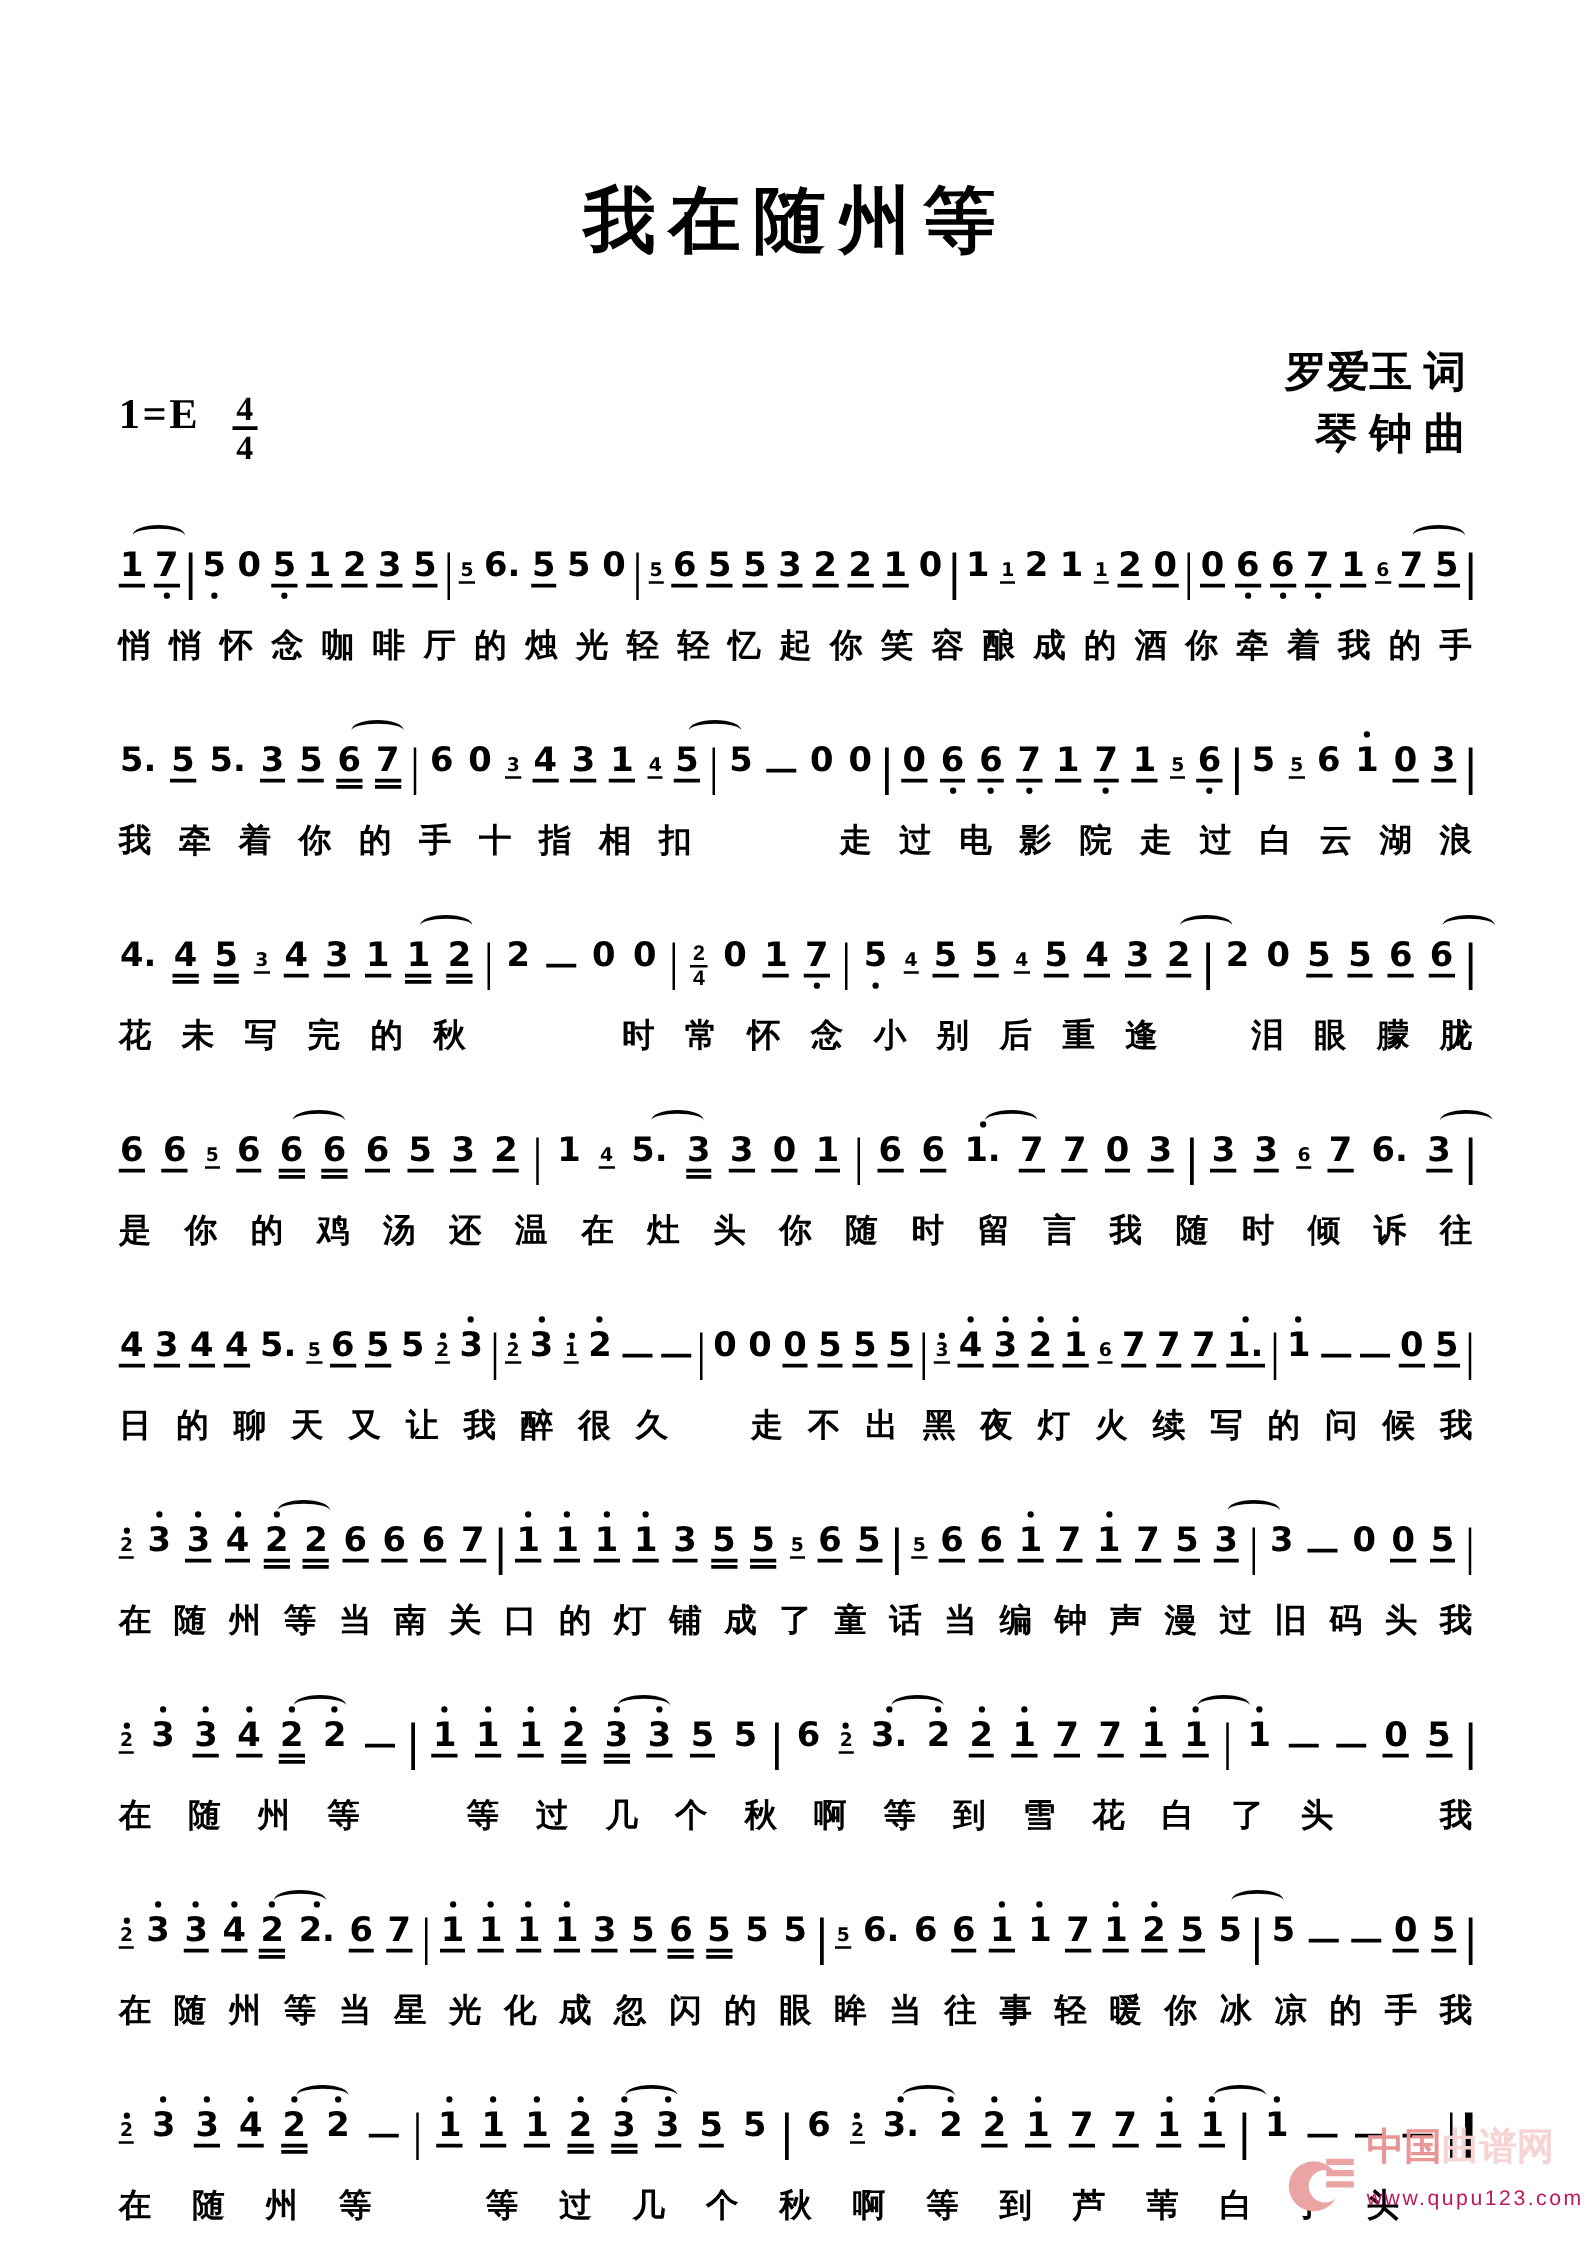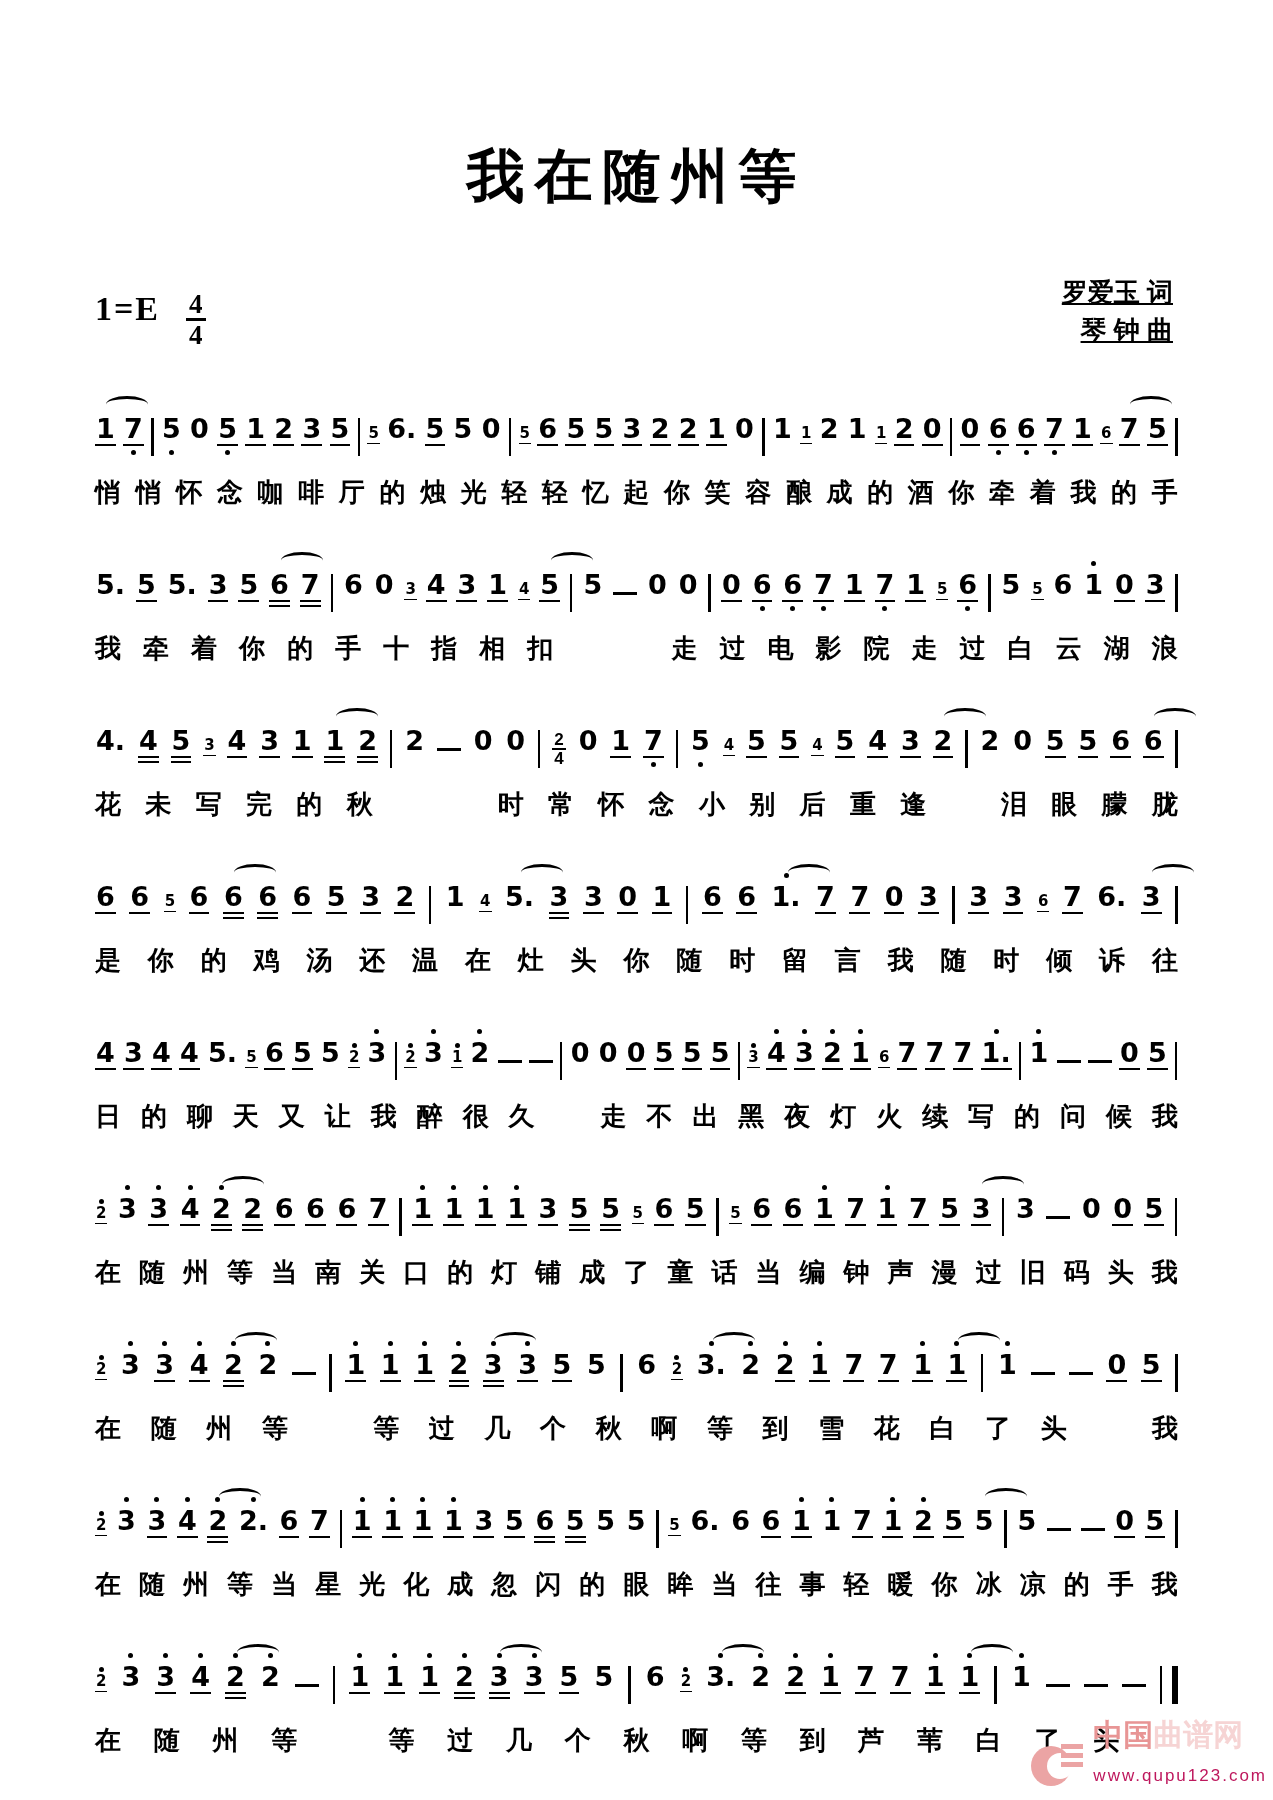--- a/index.html
+++ b/index.html
@@ -7,21 +7,21 @@
         font-family:"Liberation Sans","DejaVu Sans",sans-serif;color:#000;}
   
   #title{margin-top:138px;text-align:center;font-size:58px;font-weight:bold;letter-spacing:10px;}
   #meta{display:flex;justify-content:space-between;align-items:flex-end;margin:58px 100px 0 95px;}
   #keysig{display:flex;align-items:flex-start;font-weight:bold;}
   #keyname{font-size:34px;font-family:"Liberation Serif","DejaVu Serif",serif;letter-spacing:2px;}
   .frac{display:inline-flex;flex-direction:column;align-items:center;margin-left:26px;
         font-size:27px;font-weight:bold;line-height:1.05;font-family:"Liberation Serif","DejaVu Serif",serif;}
   .frac i{font-style:normal;}
   .frac i:first-child{border-bottom:3px solid #000;padding:0 3px;}
-  #credits{text-align:right;font-size:26px;font-weight:bold;line-height:1.45;text-decoration:underline;}
+  #credits{text-align:right;font-size:34px;font-weight:bold;line-height:1.45;}
   
   #systems{margin:42px 95px 0 95px;}
   .system{margin-bottom:37px;}
   .notation{display:flex;justify-content:space-between;align-items:baseline;
             padding-top:24px;height:44px;}
   .tok{position:relative;display:inline-block;font-size:27px;font-weight:bold;
        font-family:"DejaVu Sans",sans-serif;line-height:1;padding:0 1px;}
   .tok b{font-weight:bold;}
   .tok.u1::after,.tok.u2::after{content:"";position:absolute;left:0;right:0;bottom:-4px;height:2.5px;background:#000;}
   .tok.u2::before{content:"";position:absolute;left:0;right:0;bottom:-9px;height:2.5px;background:#000;}
@@ -37,21 +37,21 @@
   .endbar{width:10px;background:transparent;border-left:2.5px solid #000;border-right:6px solid #000;}
   .dash{display:inline-block;width:24px;height:3.5px;background:#000;align-self:center;}
   .ts{display:inline-flex;flex-direction:column;align-items:center;font-size:17px;font-weight:bold;line-height:1.05;align-self:center;}
   .ts i{font-style:normal;}
   .ts i:first-child{border-bottom:2px solid #000;padding:0 2px;}
   .lyrics{display:flex;justify-content:space-between;margin-top:16px;
           font-size:26px;font-weight:bold;font-family:"DejaVu Sans",sans-serif;}
   .syl{white-space:nowrap;}
   .syl.gap{min-width:26px;}
   
-  #watermark{position:absolute;right:6px;bottom:14px;display:flex;align-items:flex-end;justify-content:space-between;}
+  #watermark{position:absolute;right:6px;bottom:31px;display:flex;align-items:flex-end;justify-content:space-between;}
   #wm-mark{position:relative;width:44px;height:44px;margin-right:6px;}
   #wm-crescent{position:absolute;left:0;top:4px;width:40px;height:40px;border-radius:50%;background:#eba4a4;}
   #wm-crescent::after{content:"";position:absolute;left:16px;top:7px;width:26px;height:26px;border-radius:50%;background:#fff;}
   #wm-bars{position:absolute;right:-8px;top:2px;display:flex;flex-direction:column;gap:4px;}
   #wm-bars i{width:22px;height:5px;background:#eba4a4;}
   #wm-text{text-align:left;margin-left:12px;}
   #wm-name{font-size:30px;font-weight:bold;line-height:1;}
   #wm-name .strong{color:#e89595;}
   #wm-name .light{color:#f6d4d4;}
   #wm-url{font-size:17px;color:#be185d;letter-spacing:2px;margin-top:16px;font-family:"Liberation Sans",sans-serif;}

